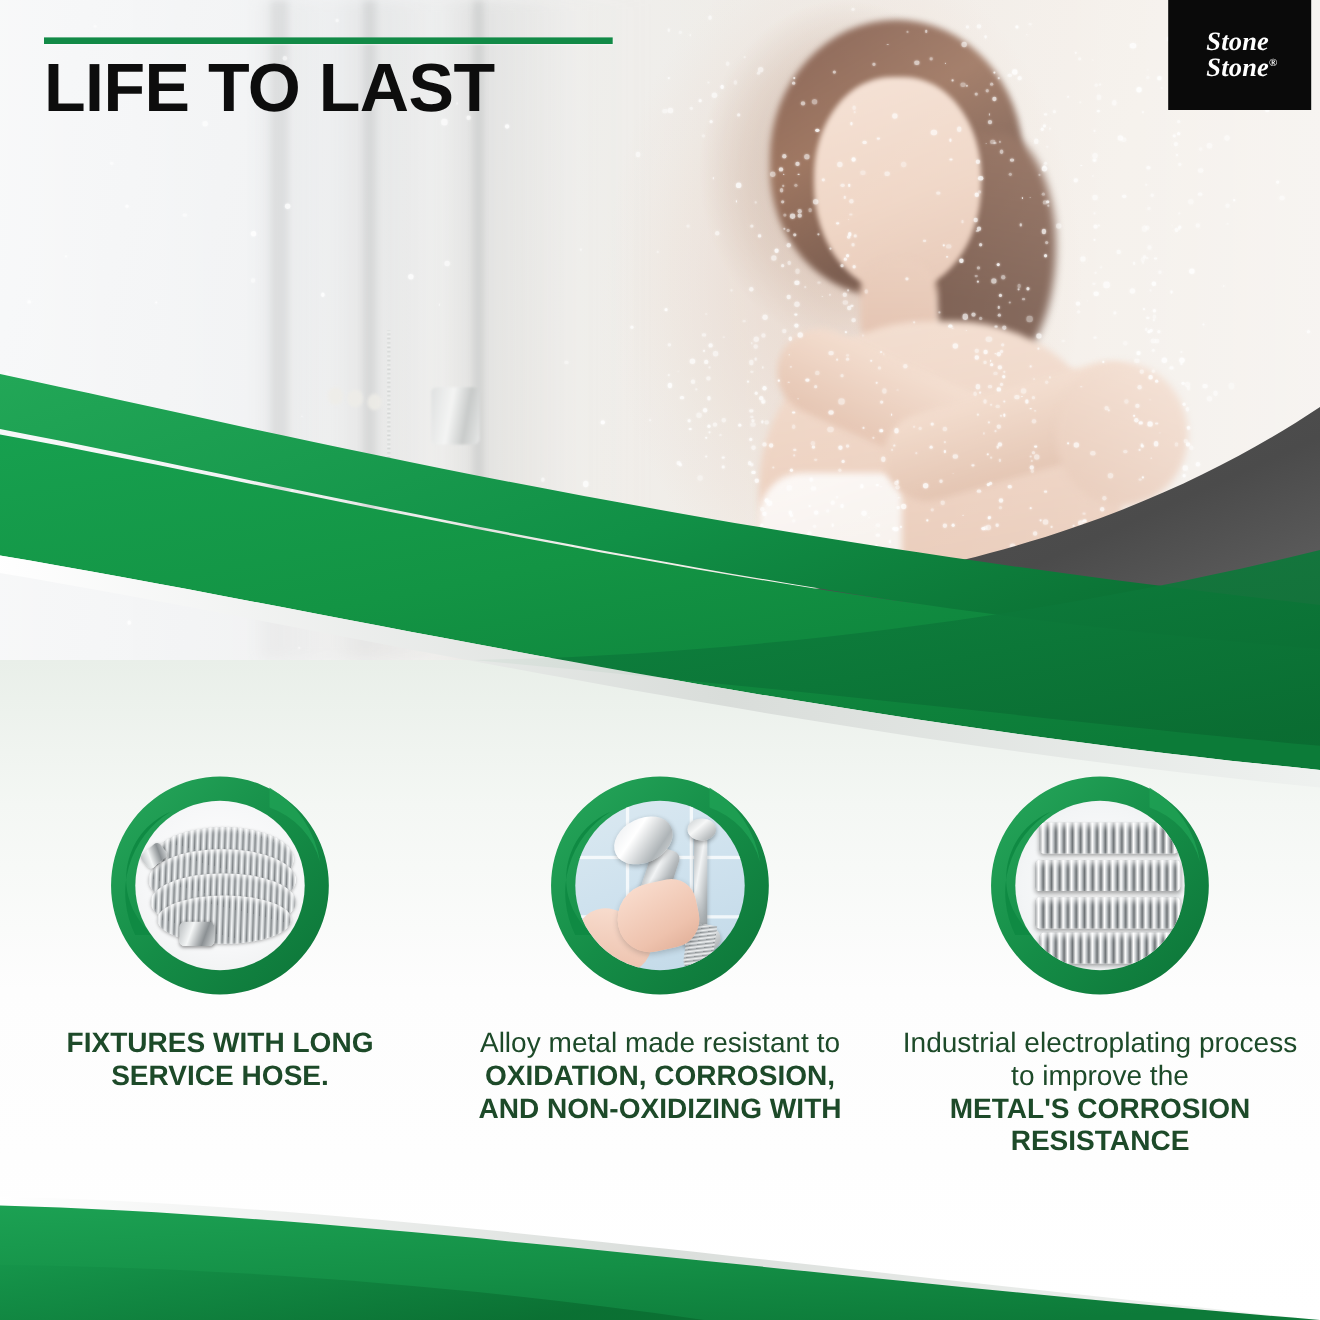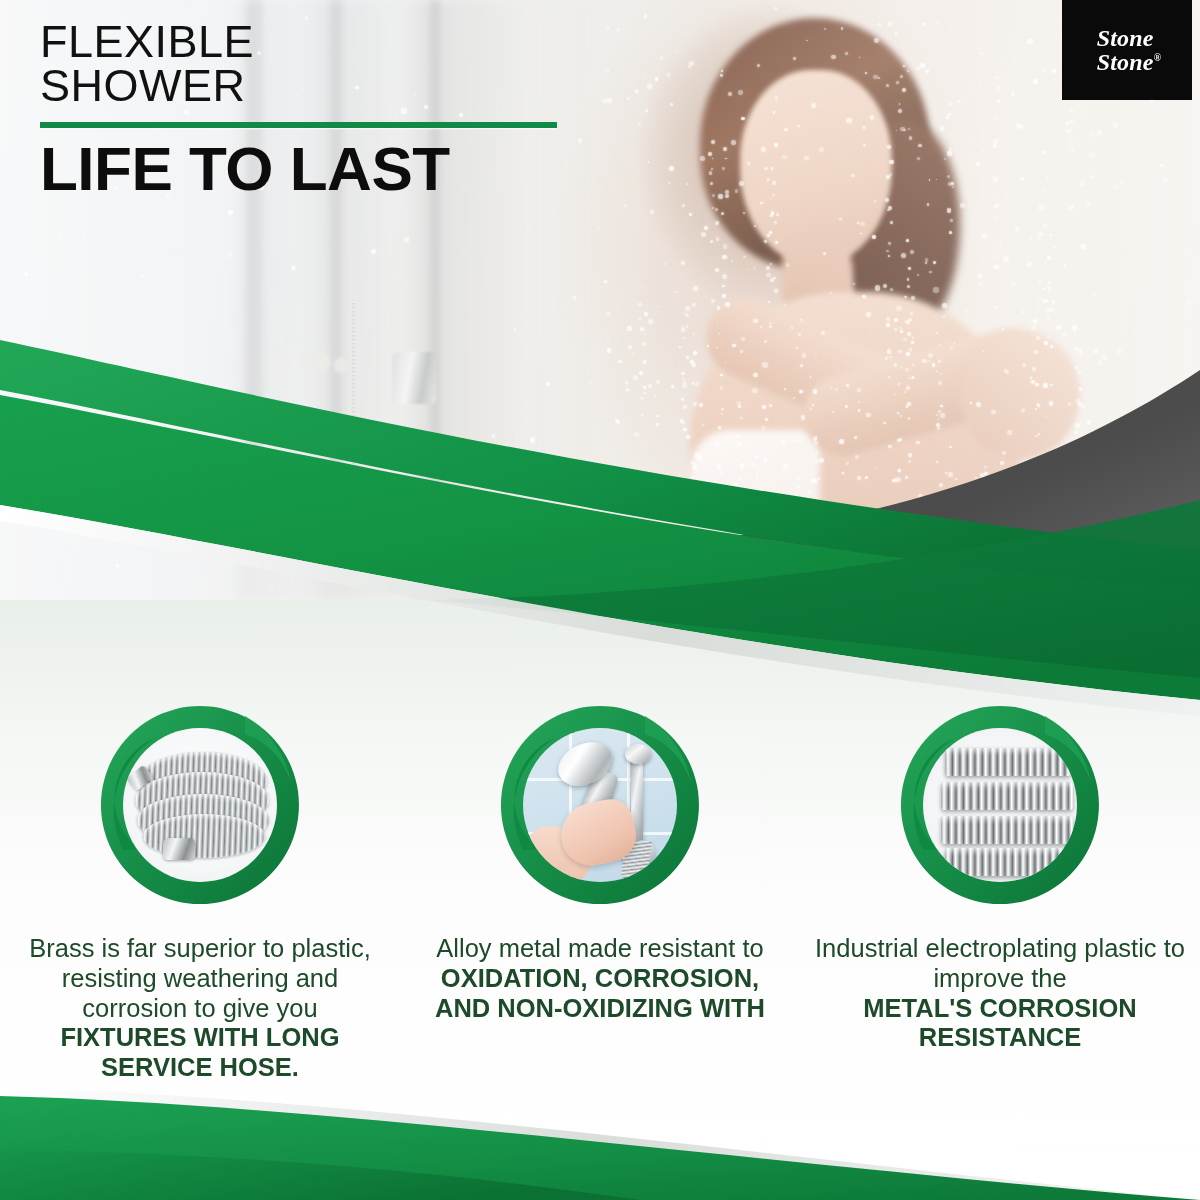--- a/index.html
+++ b/index.html
@@ -1028,24 +1028,20 @@
         <div class="drop" style="left: 908.9px; top: 348.4px; width: 3px; height: 3px; opacity: 0.68;"></div>
         <div class="drop" style="left: 906.2px; top: 352.4px; width: 3.4px; height: 3.4px; opacity: 0.93;"></div>
         <div class="drop" style="left: 911.7px; top: 364.2px; width: 2px; height: 2px; opacity: 0.75;"></div>
         <div class="drop" style="left: 906.9px; top: 401.7px; width: 4.4px; height: 4.4px; opacity: 0.84;"></div>
         <div class="drop" style="left: 906.3px; top: 386.3px; width: 3.9px; height: 3.9px; opacity: 0.66;"></div>
       </div>
   </div>
 
   <div class="headline">
     <div class="hl-row1">
-      <div class="hl-small">
-        <span>FLEXIBLE</span>
-        <span>SHOWER</span>
-      </div>
     </div>
     <div class="hl-rule"></div>
     <div class="hl-bold">LIFE TO LAST</div>
   </div>
 
   <div class="logo-box">
     <div class="logo-txt">
       <div>Stone</div>
       <div><span>Stone</span><span class="reg">®</span></div>
     </div>
@@ -1113,21 +1109,20 @@
         <div class="ring-photo ph1">
           <div class="hose-coil" style="left:16px;top:24px;width:128px;height:58px;"></div>
           <div class="hose-coil" style="left:12px;top:44px;width:134px;height:56px;"></div>
           <div class="hose-coil" style="left:14px;top:66px;width:132px;height:52px;"></div>
           <div class="hose-coil" style="left:20px;top:86px;width:122px;height:44px;"></div>
           <div class="hose-end" style="left:6px;top:42px;width:22px;height:16px;transform:rotate(-40deg);"></div>
           <div class="hose-end" style="left:40px;top:110px;width:32px;height:22px;border-radius:5px;"></div>
         </div>
       </div>
       <div class="caption">
-        <span>Brass is far superior to plastic, resisting weathering and corrosion to give you</span>
         <span class="b">FIXTURES WITH LONG SERVICE HOSE.</span>
       </div>
     </div>
 
     <div class="feat">
       <div class="ring">
         <svg viewBox="0 0 210 210">
           <path d="M105,6 A99,99 0 1 1 104.9,6 Z M105,30 A75,75 0 1 0 105.1,30 Z" fill="url(#r1)" fill-rule="evenodd"></path>
           <path d="M28,150 A86,86 0 0 1 60,38 A66,66 0 0 0 44,150 Z" fill="#0f8a43"></path>
           <path d="M150,16 A96,96 0 0 1 196,84 A72,72 0 0 0 150,34 Z" fill="#1ea053" opacity=".85"></path>
@@ -1161,21 +1156,21 @@
           <path d="M150,16 A96,96 0 0 1 196,84 A72,72 0 0 0 150,34 Z" fill="#1ea053" opacity=".85"></path>
         </svg>
         <div class="ring-photo ph3">
           <div class="coil-row" style="left:22px;top:20px;width:126px;"></div>
           <div class="coil-row" style="left:18px;top:54px;width:132px;"></div>
           <div class="coil-row" style="left:18px;top:88px;width:132px;"></div>
           <div class="coil-row" style="left:22px;top:120px;width:128px;"></div>
         </div>
       </div>
       <div class="caption">
-        <span>Industrial electroplating plastic to improve the</span>
+        <span>Industrial electroplating process to improve the</span>
         <span class="b">METAL'S CORROSION RESISTANCE</span>
       </div>
     </div>
   </div>
 
   <div class="bottom">
     <svg width="1200" height="140" viewBox="0 0 1200 140">
       <defs>
         <linearGradient id="bG" x1="0" y1="0" x2="0.8" y2="1">
           <stop offset="0%" stop-color="#1ca153"></stop>

